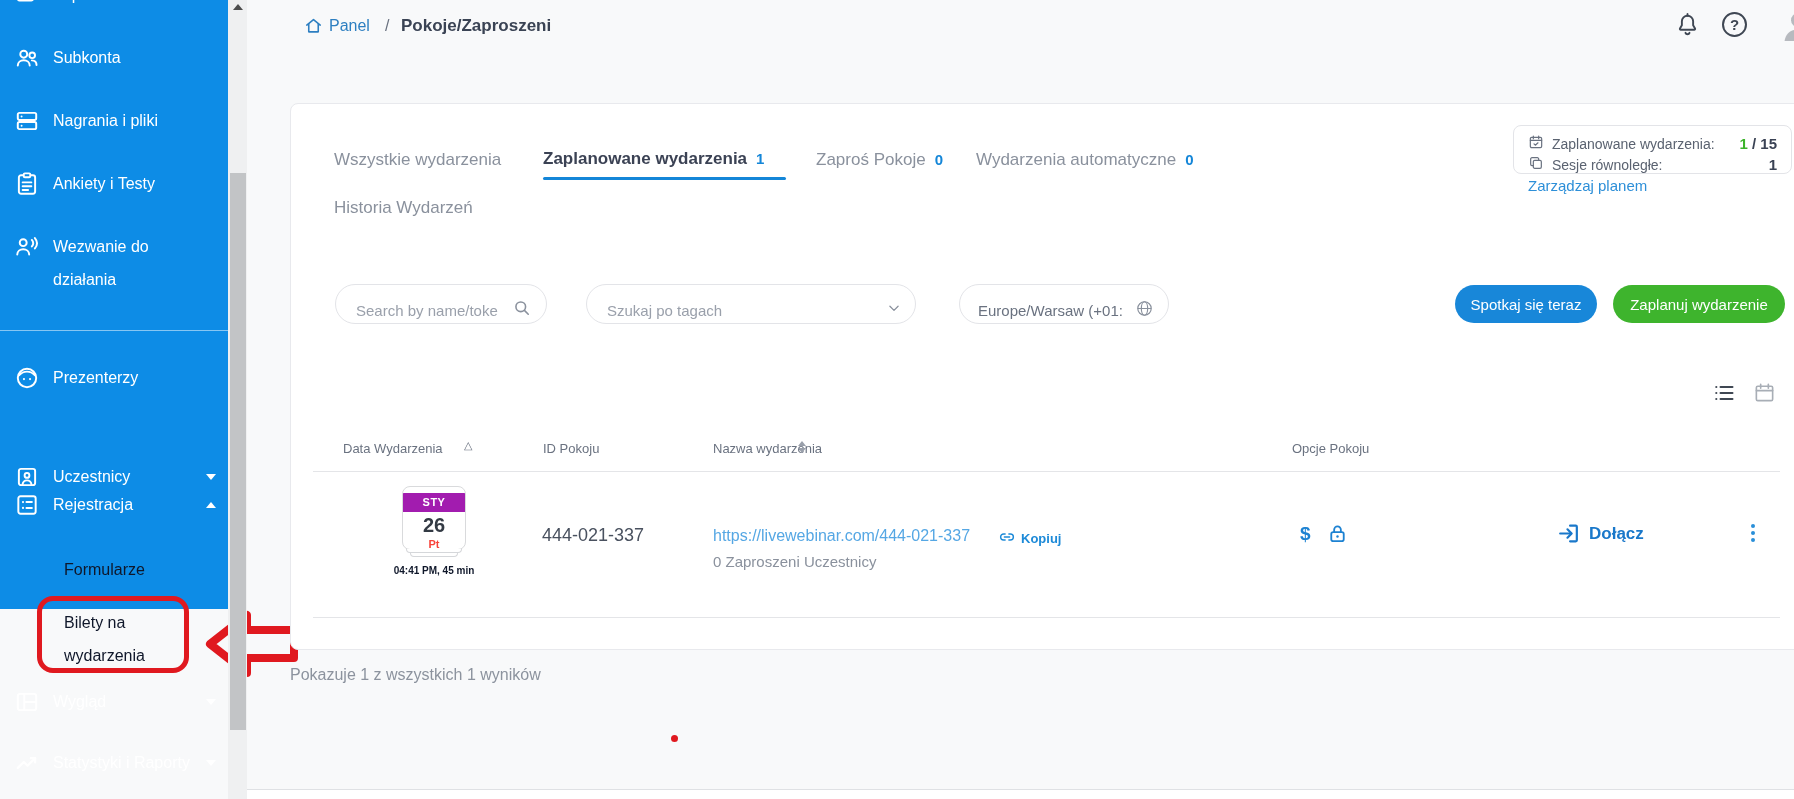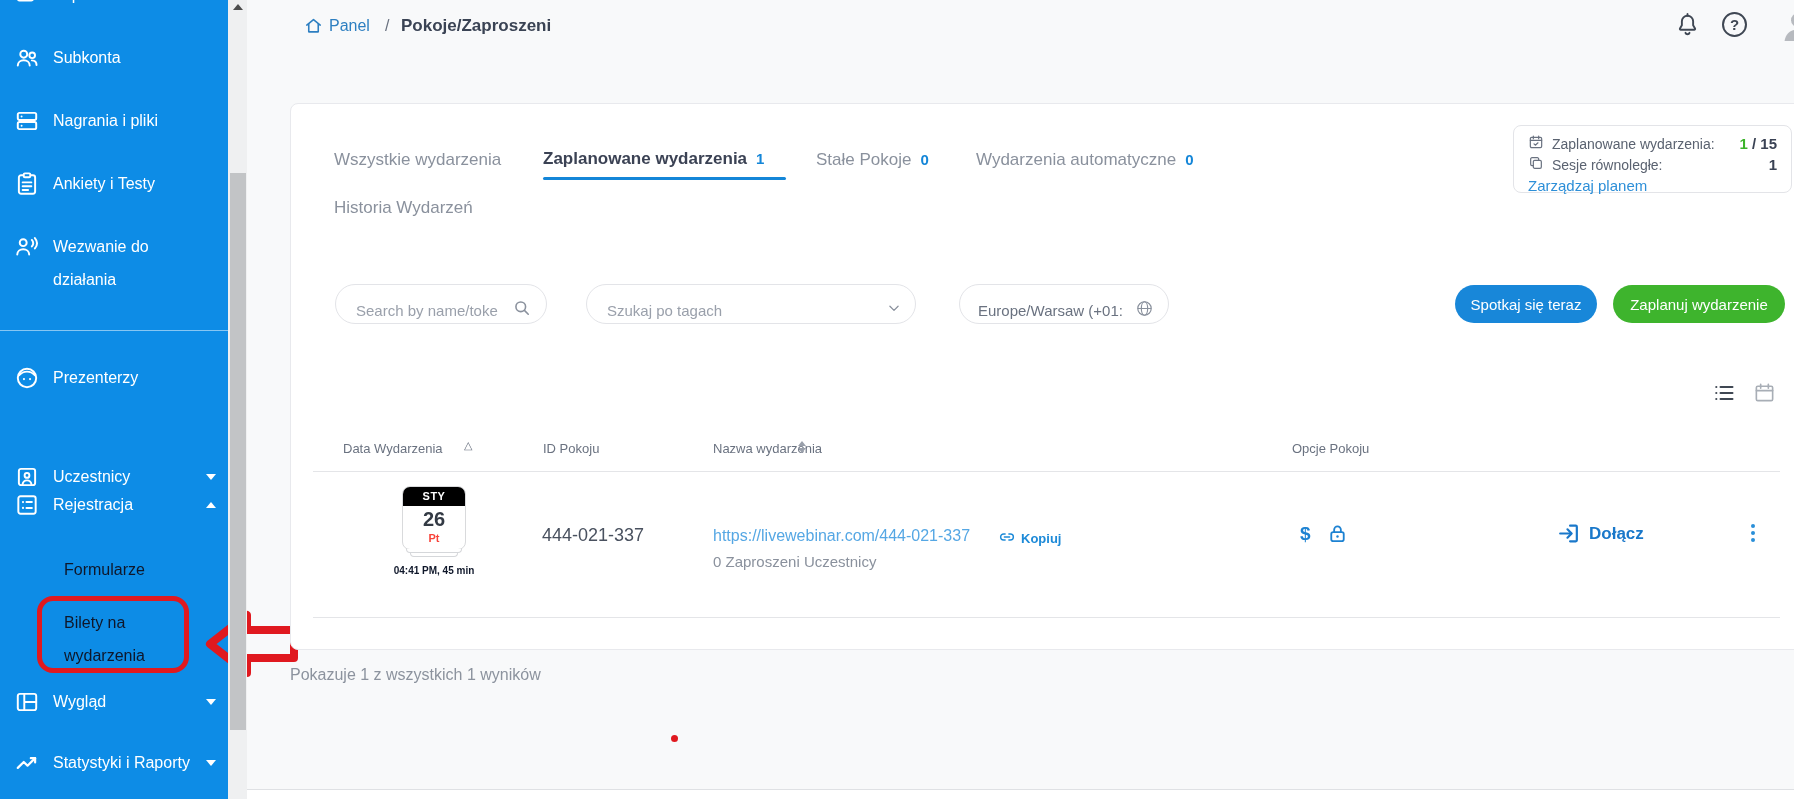--- a/index.html
+++ b/index.html
@@ -1,20 +1,20 @@
 <!DOCTYPE html>
 <html><head>
 <meta charset="utf-8">
 <style>
   html,body{margin:0;padding:0;}
   body{font-family:"Liberation Sans", sans-serif; background:#fff;}
   #app{position:relative;width:1794px;height:799px;overflow:hidden;background:#f8f9fa;}
   .abs{position:absolute;}
   
-  .sidebar{position:absolute;left:0;top:0;width:228px;height:799px;background:#0d8ce6;}
+  .sidebar{position:absolute;left:0;top:0;width:228px;height:609px;background:#0d8ce6;}
   .side-item{position:absolute;left:14px;width:206px;display:flex;gap:13px;align-items:flex-start;color:#fff;font-size:16px;line-height:33px;cursor:pointer;}
   .side-item .ic{flex:0 0 26px;margin-top:4px;}
   .side-sub{position:absolute;left:64px;color:#0f172a;font-size:16px;line-height:33px;cursor:pointer;}
   .side-div{position:absolute;left:0;width:228px;height:1px;background:rgba(255,255,255,.5);}
   .caret{width:0;height:0;border-left:5px solid transparent;border-right:5px solid transparent;display:inline-block;}
   .caret-down{border-top:6px solid #fff;}
   .caret-up{border-bottom:6px solid #fff;}
   
   .sb-track{position:absolute;left:228px;top:0;width:19px;height:799px;background:#eff0f1;}
   .sb-thumb{position:absolute;left:230px;top:173px;width:16px;height:557px;background:#c2c4c6;}
@@ -24,36 +24,36 @@
   .crumb-sep{color:#6a7280;font-size:16px;}
   .crumb-cur{color:#3a4354;font-size:17px;font-weight:700;}
   .help-circle{box-sizing:border-box;width:25px;height:25px;border:2px solid #3f4753;border-radius:50%;color:#3f4753;font-size:15px;font-weight:700;display:flex;align-items:center;justify-content:center;}
   
   .card{position:absolute;left:290px;top:103px;width:1520px;height:545px;background:#fff;border:1px solid #e8e9ed;border-radius:8px;}
   .tab{font-size:17px;color:#8a919d;cursor:pointer;white-space:nowrap;}
   .tab.active{color:#3b4254;font-weight:600;}
   .tab-count{font-size:15px;font-weight:700;color:#1486d8;margin-left:9px;}
   .tab-underline{position:absolute;height:3px;background:#1486d8;border-radius:2px;}
   
-  .plan-box{position:absolute;left:1513px;top:125px;width:279px;height:68px;box-sizing:border-box;border:1px solid #e3e4e8;border-radius:8px;background:#fff;padding:7px 14px 8px 14px;font-size:14px;color:#5a6270;}
+  .plan-box{position:absolute;left:1513px;top:125px;width:279px;height:49px;box-sizing:border-box;border:1px solid #e3e4e8;border-radius:8px;background:#fff;padding:7px 14px 8px 14px;font-size:14px;color:#5a6270;}
   .plan-row{display:flex;align-items:center;gap:8px;height:21px;}
   .plan-val{margin-left:auto;font-weight:700;color:#3a4254;font-size:15px;}
   .plan-green{color:#3cb32a;}
   .plan-link{color:#2d8fd8;font-size:15px;line-height:21px;cursor:pointer;}
   
   .pill{position:absolute;box-sizing:border-box;height:40px;border:1px solid #e3e4e8;border-radius:20px;background:#fff;display:flex;align-items:center;padding:12px 14px 0 18px;overflow:hidden;}
   .pill input{border:none;outline:none;background:transparent;font-family:"Liberation Sans",sans-serif;font-size:15px;color:#6a7280;flex:1;min-width:0;}
   .pill input::placeholder{color:#9aa0ab;opacity:1;}
   .pill .val{font-size:15px;color:#6a7280;white-space:nowrap;flex:1;}
   .btn{position:absolute;height:38px;border:none;border-radius:19px;color:#fff;font-family:"Liberation Sans",sans-serif;font-size:15px;display:flex;align-items:center;justify-content:center;cursor:pointer;}
   
   .th{position:absolute;font-size:13px;color:#6a7280;}
   .hr-line{position:absolute;height:1px;background:#e4e5e8;}
   .date-badge{position:absolute;left:402px;top:486px;width:64px;height:64px;box-sizing:border-box;border:1px solid #d9dadc;border-radius:8px;background:#fff;overflow:hidden;text-align:center;}
-  .date-badge .m{background:#000000;color:#fff;font-size:11px;font-weight:700;letter-spacing:.5px;line-height:19px;}
+  .date-badge .m{background:#a21caf;color:#fff;font-size:11px;font-weight:700;letter-spacing:.5px;line-height:19px;margin-top:6px;}
   .date-badge .d{font-size:20px;font-weight:700;color:#333a44;line-height:26px;}
   .date-badge .w{font-size:11px;font-weight:700;color:#f8433a;line-height:13px;}
   .page-stack{position:absolute;box-sizing:border-box;background:#fff;border:1px solid #d5d7da;border-top:none;border-radius:0 0 4px 4px;}
   .dots3 span{display:block;width:4px;height:4px;border-radius:50%;background:#2a8fd8;margin:3px auto;}
   
   .anno-box{position:absolute;left:37px;top:596px;width:152px;height:77px;box-sizing:border-box;border:5px solid #e0191f;border-radius:16px;}
   .anno-dot{position:absolute;left:671px;top:735px;width:7px;height:7px;border-radius:50%;background:#e0191f;}
 </style>
 </head>
 <body>
@@ -224,21 +224,21 @@
         <circle cx="12" cy="8.3" r="4.4" fill="#b7babf"></circle>
         <path d="M3.5 21.5c.8-5 4.3-7.2 8.5-7.2s7.7 2.2 8.5 7.2z" fill="#b7babf"></path>
       </svg>
   </span>
 
   <div class="card"></div>
 
   <span class="abs tab" style="left:334px;top:150px;"><span>Wszystkie wydarzenia</span></span>
   <span class="abs tab active" style="left:543px;top:149px;"><span>Zaplanowane wydarzenia</span><span class="tab-count">1</span></span>
   <div class="tab-underline" style="left:543px;top:177px;width:243px;"></div>
-  <span class="abs tab" style="left:816px;top:150px;"><span>Stałe Pokoje</span><span class="tab-count">0</span></span>
+  <span class="abs tab" style="left:816px;top:150px;"><span>Zaproś Pokoje</span><span class="tab-count">0</span></span>
   <span class="abs tab" style="left:976px;top:150px;"><span>Wydarzenia automatyczne</span><span class="tab-count">0</span></span>
   <span class="abs tab" style="left:334px;top:198px;"><span>Historia Wydarzeń</span></span>
 
   <div class="plan-box">
     <div class="plan-row">
       <span>
         <svg width="16" height="16" viewBox="0 0 24 24" fill="none" stroke="#6a7280" stroke-width="1.8" stroke-linecap="round" stroke-linejoin="round">
             <rect x="3.5" y="5" width="17" height="15.5" rx="2"></rect>
             <path d="M8 3v4M16 3v4M3.5 9.5h17"></path>
             <path d="M9 14.8l2 2 4-3.6"></path>

